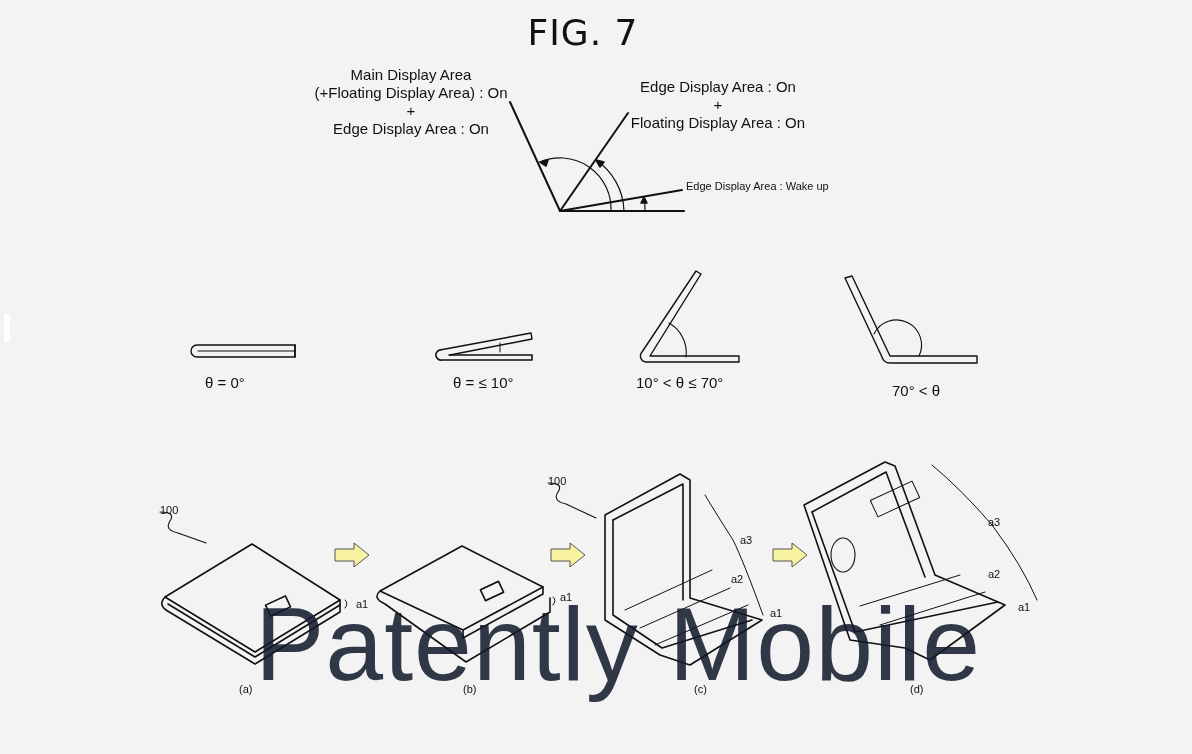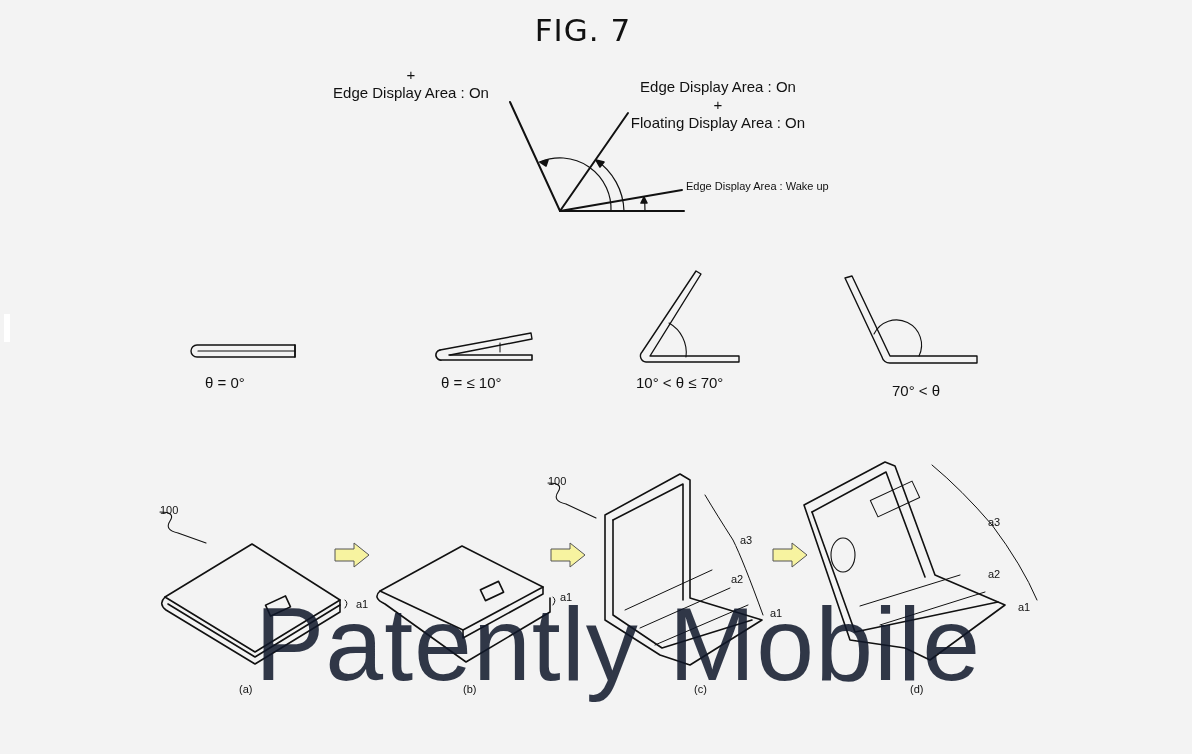--- a/index.html
+++ b/index.html
@@ -5,39 +5,41 @@
   html, body { margin: 0; padding: 0; }
   body {
     width: 1192px; height: 754px; position: relative; overflow: hidden;
     background: #f3f3f3;
     font-family: "Liberation Sans", sans-serif;
     color: #111;
   }
   .abs { position: absolute; }
   .fig-title {
     left: 0; width: 1166px; top: 12px; text-align: center;
-    font-family: "DejaVu Sans", sans-serif; font-size: 31px; letter-spacing: 1px; color: #111;
+    font-family: "DejaVu Sans", sans-serif; font-size: 36px; letter-spacing: 1px; color: #111;
   }
   .label { font-size: 15px; line-height: 18px; text-align: center; white-space: nowrap; }
   .caption { font-size: 15px; white-space: nowrap; text-align: left; }
   .small { font-size: 11px; white-space: nowrap; }
   svg { position: absolute; left: 0; top: 0; }
   .watermark {
     left: 255px; top: 592px; font-size: 104px; color: #0f172a; opacity: 0.85;
     font-family: "Liberation Sans", sans-serif; letter-spacing: 1px; white-space: nowrap;
     line-height: 1;
   }
   .edge-mark { left: 4px; top: 314px; width: 6px; height: 28px; background: #ffffff; }
 </style>
 </head>
 <body>
 
 <div class="abs fig-title">FIG. 7</div>
 
 <div class="abs label" style="left:305px; top:66px; width:212px;">
+  <div>Main Display Area</div>
+  <div>(+Floating Display Area) : On</div>
   <div>+</div>
   <div>Edge Display Area : On</div>
 </div>
 <div class="abs label" style="left:620px; top:78px; width:196px;">
   <div>Edge Display Area : On</div>
   <div>+</div>
   <div>Floating Display Area : On</div>
 </div>
 <div class="abs small" style="left:686px; top:180px;">Edge Display Area : Wake up</div>
 
@@ -120,21 +122,21 @@
   </g>
 
   <g fill="#f7f3a0" stroke="#555" stroke-width="1">
     <polygon points="335,549 354,549 354,543 369,555 354,567 354,561 335,561"></polygon>
     <polygon points="551,549 570,549 570,543 585,555 570,567 570,561 551,561"></polygon>
     <polygon points="773,549 792,549 792,543 807,555 792,567 792,561 773,561"></polygon>
   </g>
 </svg>
 
 <div class="abs caption" style="left:205px; top:374px; width:74px;">θ = 0°</div>
-<div class="abs caption" style="left:441px; top:374px; width:90px;">θ = ≤ 10°</div>
+<div class="abs caption" style="left:453px; top:374px; width:90px;">θ = ≤ 10°</div>
 <div class="abs caption" style="left:636px; top:374px; width:110px;">10° &lt; θ ≤ 70°</div>
 <div class="abs caption" style="left:892px; top:374px; width:70px;margin-top:8px;">70° &lt; θ</div>
 
 <div class="abs small" style="left:160px; top:504px;">100</div>
 <div class="abs small" style="left:548px; top:475px;">100</div>
 
 <div class="abs small" style="left:356px; top:598px;">a1</div>
 <div class="abs small" style="left:560px; top:591px;">a1</div>
 
 <div class="abs small" style="left:740px; top:534px;">a3</div>

